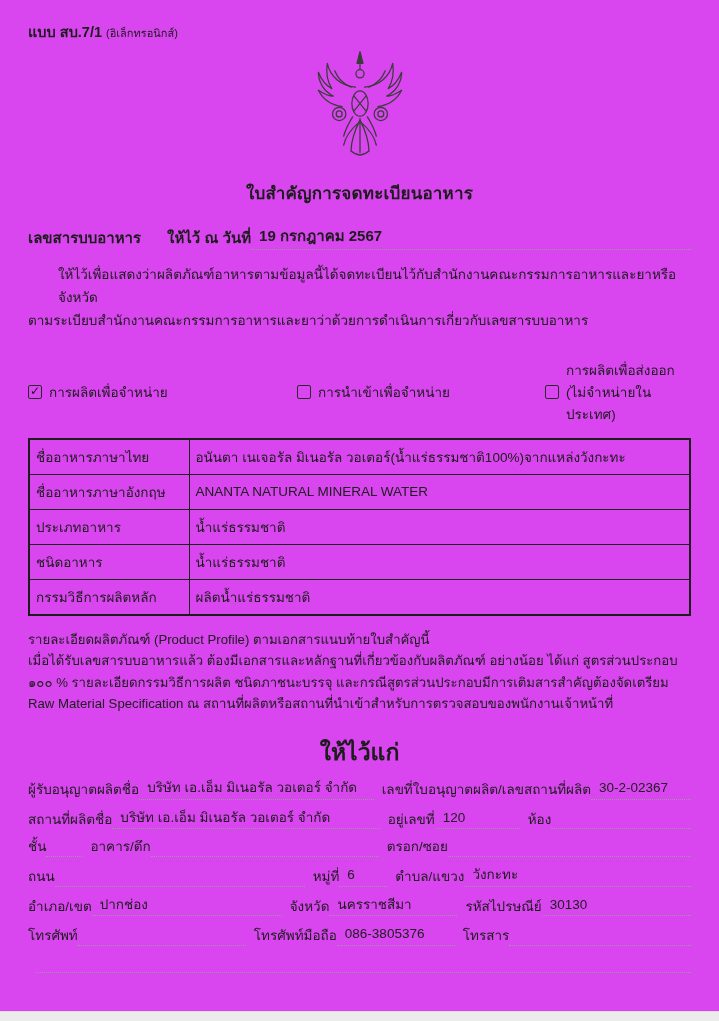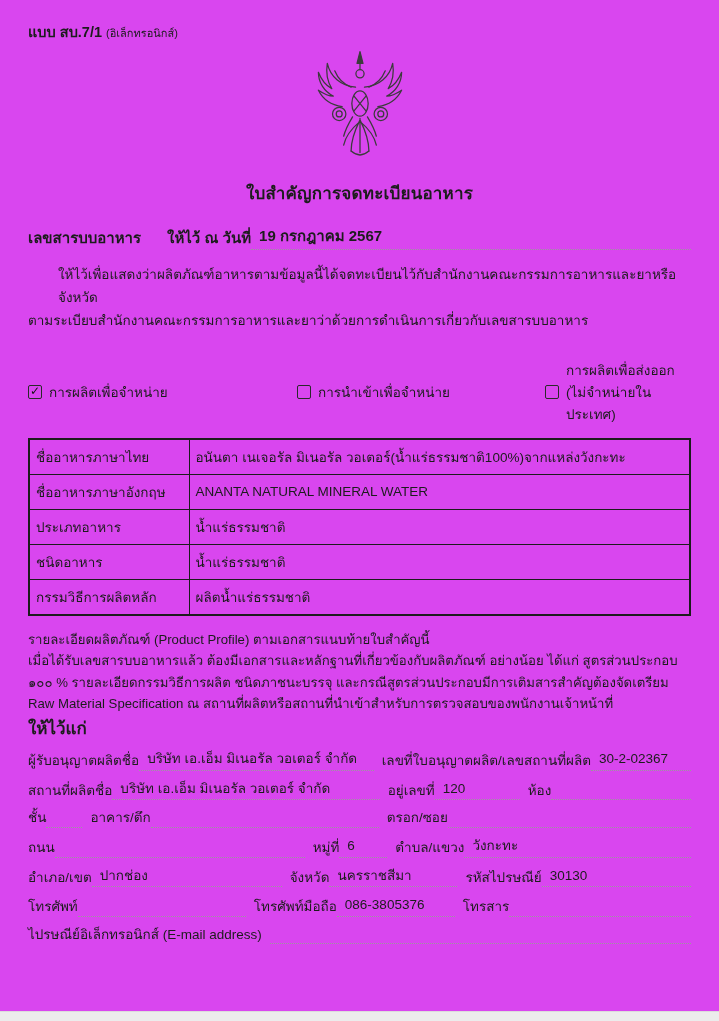--- a/index.html
+++ b/index.html
@@ -40,21 +40,21 @@
   .box.checked::after { content:"\2713"; margin-top:-1px; }
 
   
   table.product { width:100%; border-collapse:collapse; margin-top:13px;
                   border:2px solid #1c1c1c; font-size:13.5px; }
   table.product td { border:1px solid #1c1c1c; padding:6px 6px; height:34px; vertical-align:middle; }
   table.product td.lab { width:160px; }
 
   
   .profile { margin-top:13px; font-size:13.2px; line-height:1.62; }
-  .grantee-head { text-align:left; font-size:17px; font-weight:bold; margin-top:0; }
+  .grantee-head { text-align:center; font-size:23px; font-weight:bold; margin-top:20px; }
 
   
   .frm { margin-top:7px; font-size:13.5px; }
   .frow { display:flex; align-items:flex-end; margin-top:8px; line-height:1.45; }
   .frow .lab { white-space:nowrap; flex:0 0 auto; }
   .frow .lab.ml { margin-left:8px; }
   .frow .dv { border-bottom:1.5px dotted #9a9a9a; padding:0 4px 1px 8px; white-space:nowrap; overflow:hidden; min-height:19px; }
   .grow { flex:1 1 auto; }
 
   .bottom-strip { position:absolute; left:0; right:0; bottom:0; height:10px; background:#ececec; border-top:1px solid #dcdcdc; }
@@ -205,21 +205,20 @@
       <div class="frow">
         <span class="lab">โทรศัพท์</span>
         <span class="dv" style="flex:0 0 168px;"></span>
         <span class="lab ml">โทรศัพท์มือถือ</span>
         <span class="dv" style="flex:0 0 118px;">086-3805376</span>
         <span class="lab ml">โทรสาร</span>
         <span class="dv grow"></span>
       </div>
 
       <div class="frow">
-        <span class="lab">ไปรษณีย์อิเล็กทรอนิกส์ (E-mail address)</span>
         <span class="dv grow" style="margin-left:8px;"></span>
       </div>
 
     </div>
   </div>
 
   <div class="bottom-strip"></div>
 
 </div>
 

